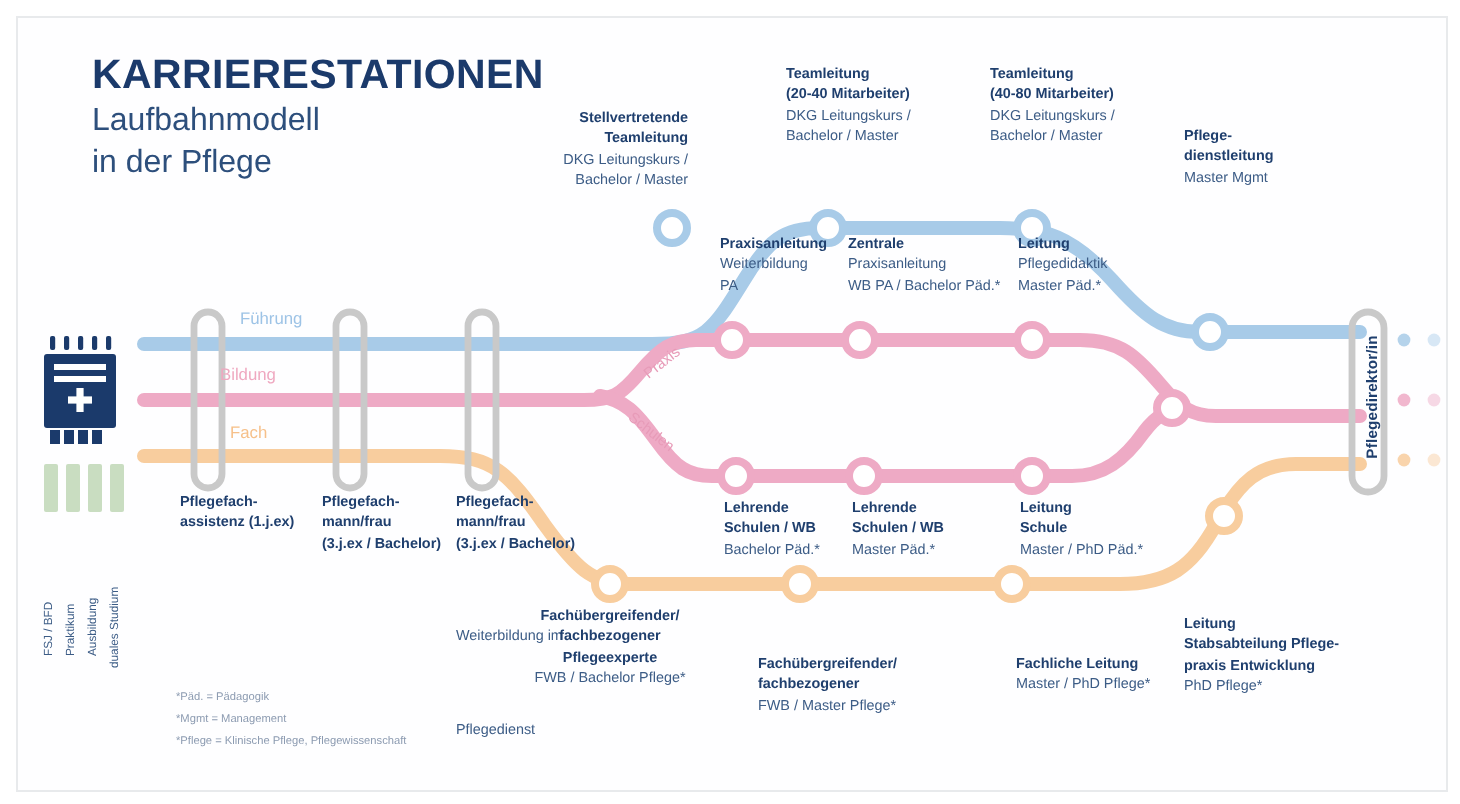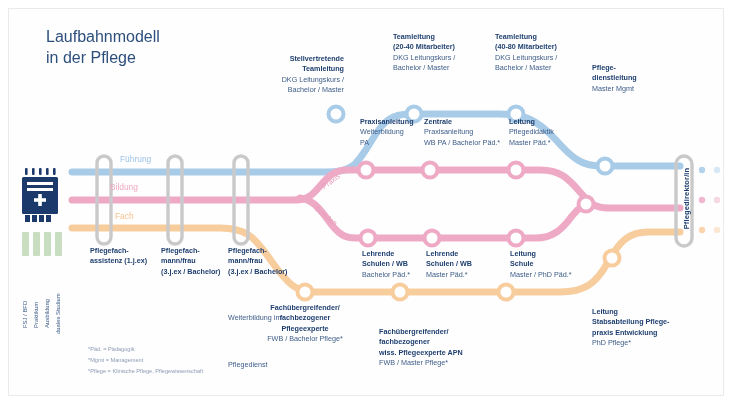--- a/index.html
+++ b/index.html
@@ -106,20 +106,21 @@
 
     <circle cx="702" cy="170" r="3.2" fill="#a8cbe8" opacity=".85"></circle>
     <circle cx="717" cy="170" r="3.2" fill="#a8cbe8" opacity=".45"></circle>
     <circle cx="702" cy="200" r="3.2" fill="#eeaac5" opacity=".85"></circle>
     <circle cx="717" cy="200" r="3.2" fill="#eeaac5" opacity=".45"></circle>
     <circle cx="702" cy="230" r="3.2" fill="#f8cd9e" opacity=".85"></circle>
     <circle cx="717" cy="230" r="3.2" fill="#f8cd9e" opacity=".45"></circle>
   </svg>
 
   <div class="title-block">
+    <div class="title-main">KARRIERESTATIONEN</div>
     <div class="title-sub">Laufbahnmodell</div>
     <div class="title-sub">in der Pflege</div>
   </div>
 
   <div class="hosp">
     <svg width="44" height="60" viewBox="0 0 44 60">
       <g fill="#1b3a6b">
         <rect x="5" y="0" width="2.6" height="7" rx="1"></rect>
         <rect x="12" y="0" width="2.6" height="7" rx="1"></rect>
         <rect x="19" y="0" width="2.6" height="7" rx="1"></rect>
@@ -239,22 +240,25 @@
 
   <div class="node-label ta-c" style="left:247px;top:303px;width:116px;">
     <b>Fachübergreifender/</b>
     <b>fachbezogener</b>
     <b>Pflegeexperte</b>
     <div class="thin">FWB / Bachelor Pflege*</div>
   </div>
   <div class="node-label ta-l" style="left:379px;top:327px;width:118px;">
     <b>Fachübergreifender/</b>
     <b>fachbezogener</b>
-    <b>wiss. Pflegeexperte APN</b>
     <div class="thin">FWB / Master Pflege*</div>
+  </div>
+  <div class="node-label ta-l" style="left:508px;top:327px;width:90px;">
+    <b>Fachliche Leitung</b>
+    <div class="thin">Master / PhD Pflege*</div>
   </div>
   <div class="node-label ta-l" style="left:592px;top:307px;width:100px;">
     <b>Leitung</b>
     <b>Stabsabteilung Pflege-</b>
     <b>praxis Entwicklung</b>
     <div class="thin">PhD Pflege*</div>
   </div>
 
   <div class="vert-right">
     <div class="txt">Pflegedirektor/in</div>

